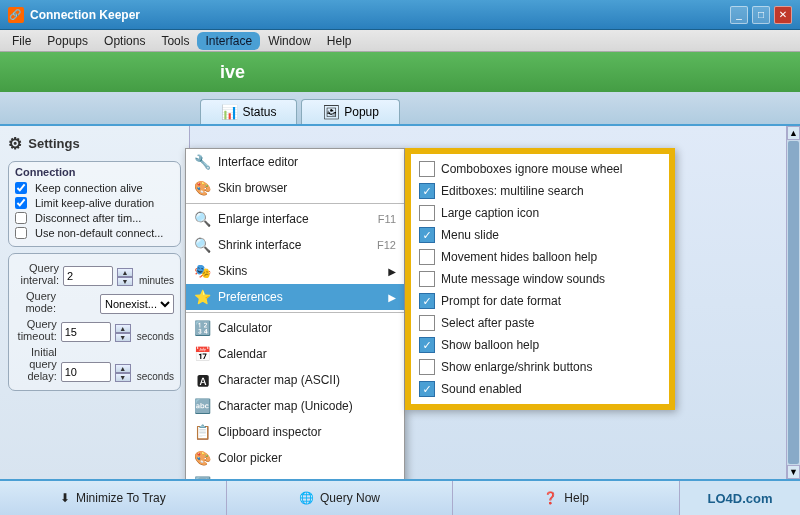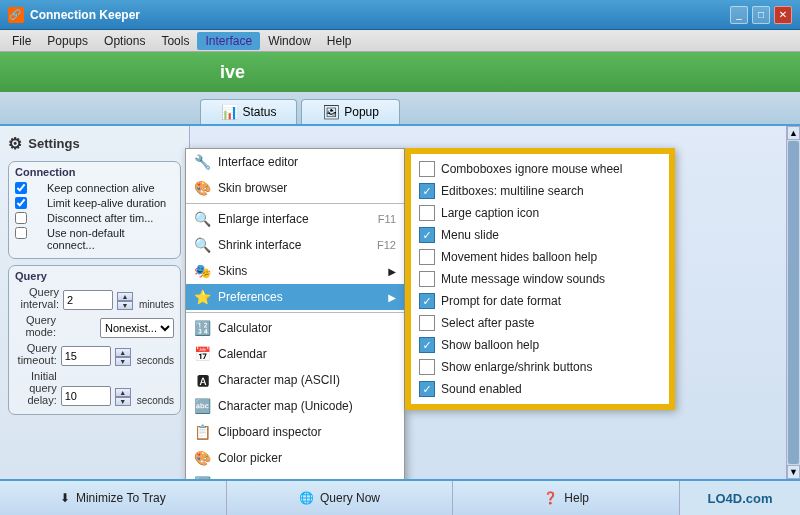--- a/index.html
+++ b/index.html
@@ -31,21 +31,21 @@
       padding: 0 4px;
       border-bottom: 1px solid #aaa;
     }
     .menu-item {
       padding: 2px 8px;
       font-size: 12px;
       color: #222;
       cursor: pointer;
       border-radius: 2px;
     }
-    .menu-item.active { background: #4a9fd4; color: #4c1d95; }
+    .menu-item.active { background: #4a9fd4; color: #0f172a; border-radius: 6px; }
 
     
     .green-banner {
       background: linear-gradient(to bottom, #5cb85c, #449d44);
       height: 40px;
       display: flex;
       align-items: center;
       padding: 0 20px;
       position: relative;
       overflow: visible;
@@ -82,21 +82,21 @@
       border-right: 1px solid #aac;
       padding: 8px;
       overflow-y: auto;
     }
     .settings-header {
       display: flex; align-items: center; gap: 6px;
       font-size: 13px; font-weight: bold; color: #333;
       margin-bottom: 8px;
     }
     .gear-icon { font-size: 16px; }
-    .checkbox-row { display: flex; align-items: flex-start; gap: 20px; font-size: 11px; color: #222; margin: 3px 0; }
+    .checkbox-row { display: flex; align-items: center; gap: 8px; font-size: 11px; color: #222; margin: 3px 0; }
     .checkbox-row input { width: 12px; height: 12px; }
 
     
     .bottom-bar {
       height: 36px;
       background: linear-gradient(to bottom, #c8daea, #b0cce0);
       display: flex;
       align-items: center;
       border-top: 2px solid #4a9fd4;
     }
@@ -290,21 +290,20 @@
           <input type="checkbox" style="">
           <span>Disconnect after tim...</span>
         </div>
         <div class="checkbox-row">
           <input type="checkbox" style="">
           <span>Use non-default connect...</span>
         </div>
       </div>
 
       <div class="section-group">
-        <div class="section-group-title">Query</div>
         <div class="right-row">
           <span class="right-label">Query interval:</span>
           <input class="right-input" value="2" style="">
           <div class="right-spinners">
             <div class="spin-up">▲</div>
             <div class="spin-dn">▼</div>
           </div>
           <span class="unit">minutes</span>
         </div>
         <div class="right-row">

